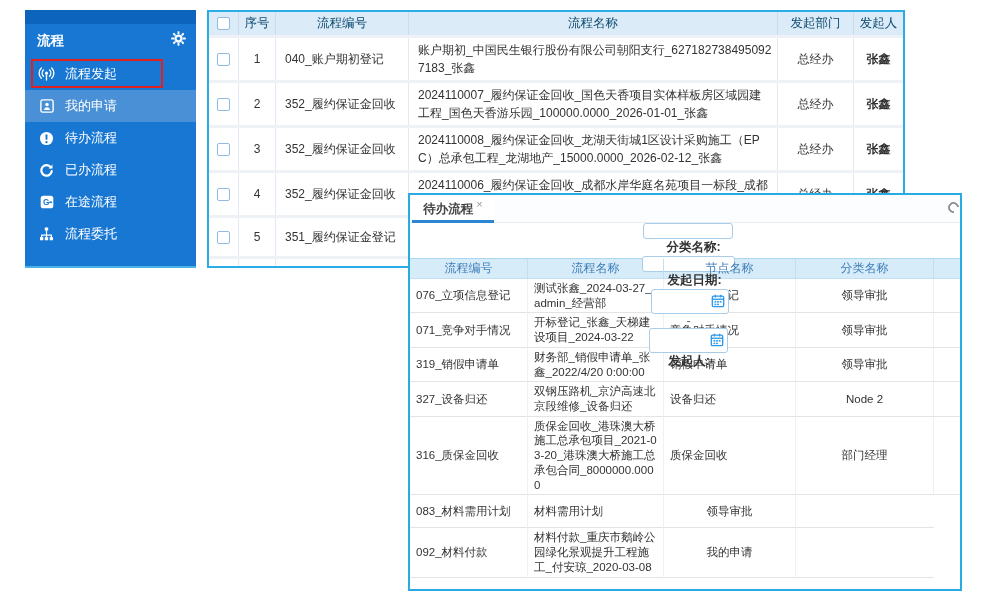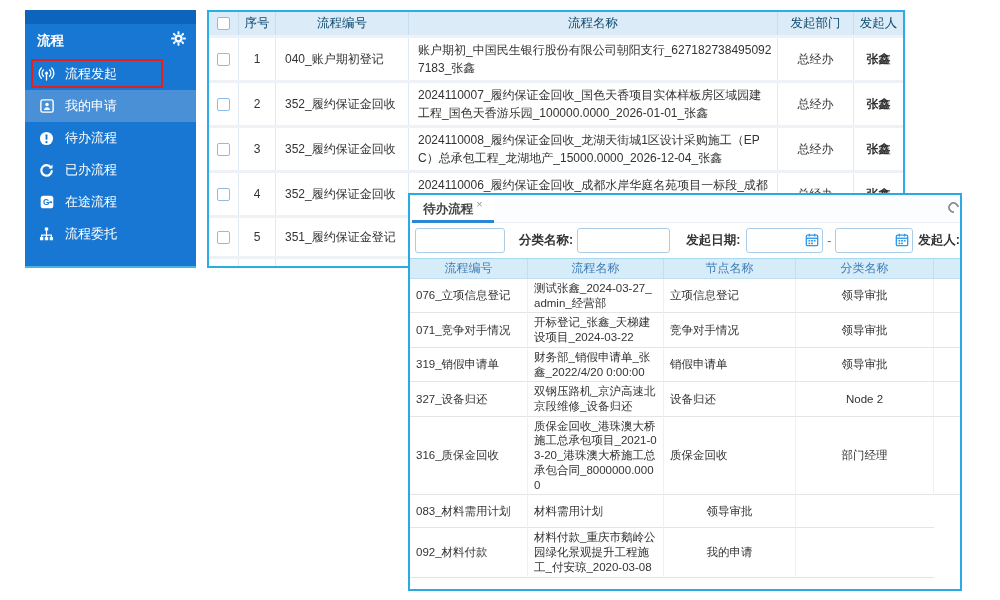--- a/index.html
+++ b/index.html
@@ -32,21 +32,21 @@
 
   
   .panel { position:absolute; left:408px; top:193px; width:554px; height:398px; background:#fff; border:2px solid #29aae3; z-index:5; overflow:hidden; }
   .tabbar { position:relative; height:28px; background:#fbfdfe; border-bottom:1px solid #e7edf2; }
   .tab { position:absolute; left:2px; top:0; width:82px; height:28px; background:#fff; display:flex; align-items:flex-start; justify-content:center; padding-top:6px; cursor:pointer; }
   .tab-label { font-size:12.5px; font-weight:bold; color:#444; }
   .tab-close { font-size:11px; color:#999; margin-left:3px; margin-top:-3px; cursor:pointer; }
   .tab-underline { position:absolute; left:2px; top:25px; width:82px; height:3px; background:#2d86d4; }
   .refresh-partial { position:absolute; right:1px; top:7px; width:11px; height:11px; border:2px solid #8e8e8e; border-radius:50%; border-right-color:transparent; transform:rotate(40deg); cursor:pointer; }
 
-  .filters { height:35px; display:flex; align-items:center; font-size:12.5px; color:#333; padding-left:3px; white-space:nowrap; }
+  .filters { height:35px; display:flex; align-items:center; font-size:12.5px; color:#333; padding-left:3px; white-space:nowrap;flex-direction:column; }
   .filters label { font-weight:bold; }
   .f-input { height:25px; border:1px solid #a9cde9; border-radius:3px; background:#fff; outline:none; font-size:12px; padding:0 5px; font-family:inherit; }
   .date-wrap { position:relative; }
   .date-wrap .f-input { padding-right:20px; width:100%; height:25px; }
   .cal { position:absolute; right:4px; top:5px; cursor:pointer; }
 
   .ptable { width:550px; }
   .phead, .prow { display:grid; grid-template-columns:118px 136px 132px 138px 26px; }
   .phead { height:21px; background:#d7ecf9; border-top:1px solid #a9d7ef; border-bottom:1px solid #c2dff1; }
   .ph { display:flex; align-items:center; justify-content:center; color:#3f7db8; font-size:12px; border-right:1px solid #c2dff1; }
@@ -190,21 +190,21 @@
       <div class="mc">总经办</div>
       <div class="mc person">张鑫</div>
     </div>
 
     <div class="mrow" style="min-height:38px">
       <div class="mc">
           <span class="cbx"></span>
         </div>
       <div class="mc">3</div>
       <div class="mc left">352_履约保证金回收</div>
-      <div class="mc name">2024110008_履约保证金回收_龙湖天街城1区设计采购施工（EPC）总承包工程_龙湖地产_15000.0000_2026-12-04_张鑫</div>
+      <div class="mc name">2024110008_履约保证金回收_龙湖天街城1区设计采购施工（EPC）总承包工程_龙湖地产_15000.0000_2026-02-12_张鑫</div>
       <div class="mc">总经办</div>
       <div class="mc person">张鑫</div>
     </div>
 
     <div class="mrow" style="min-height:38px">
       <div class="mc">
           <span class="cbx"></span>
         </div>
       <div class="mc">4</div>
       <div class="mc left">352_履约保证金回收</div>

